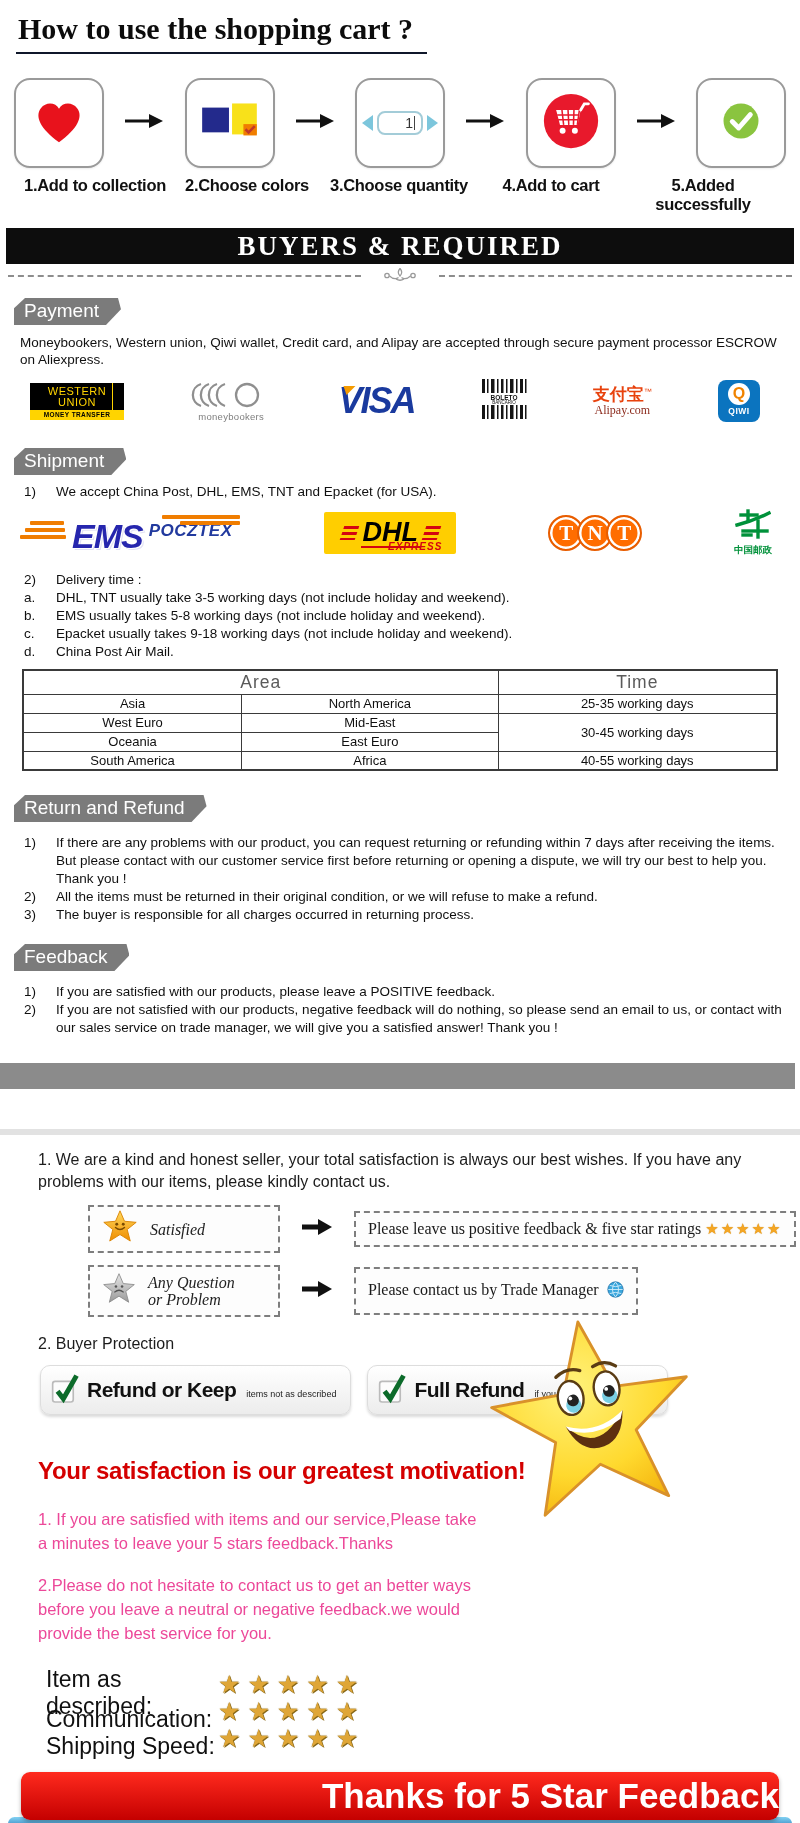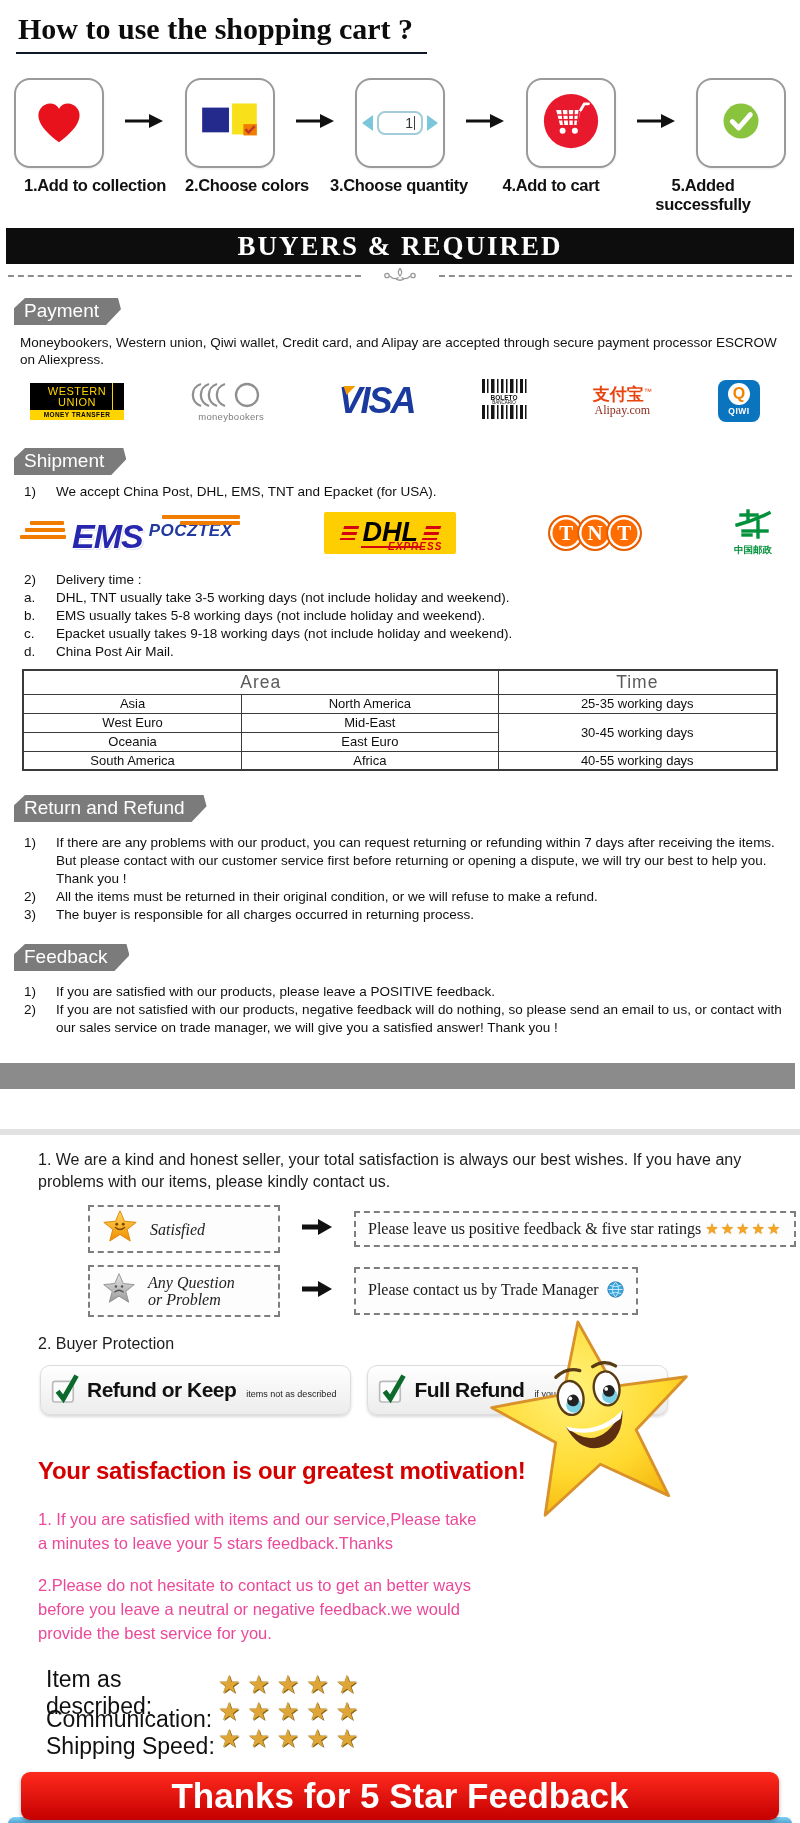--- a/index.html
+++ b/index.html
@@ -135,21 +135,21 @@
   .mot-p { color:#ec4899; font-size:16.5px; line-height:24px; margin:22px 0 0 38px; width:450px; }
   .big-star { position:absolute; right:92px; top:-142px; }
   .ratings { margin:26px 0 0 46px; }
   .rating-row { display:flex; align-items:center; height:27px; }
   .rating-label { width:172px; font-size:23px; color:#101010;margin-top:16px; }
   .rating-stars { color:#dfa637; font-size:25px; letter-spacing:7px; line-height:25px;
     text-shadow:0 0 1px #6b5310, 1px 1px 0 #8a6a1a; }
   .footer-wrap { margin-top:20px; text-align:center; }
   .footer-banner { width:758px; height:48px; margin:0 auto; border-radius:9px;
     background:linear-gradient(#ff2a1e,#c40000); box-shadow:0 2px 4px rgba(0,0,0,.3);
-    display:flex; align-items:center; justify-content:center; position:relative; z-index:2;}
+    display:flex; align-items:center; justify-content:flex-end; position:relative; z-index:2;}
   .footer-banner span { color:#fff; font-weight:bold; font-size:35px; letter-spacing:0; }
   .footer-blue { width:784px; height:13px; margin:-3px auto 0 auto; border-radius:7px;
     background:linear-gradient(#83d2f4,#1e6fae); position:relative; z-index:1; }
 </style>
 </head>
 <body>
 
 <div class="page">
 
   <div class="title-wrap">

